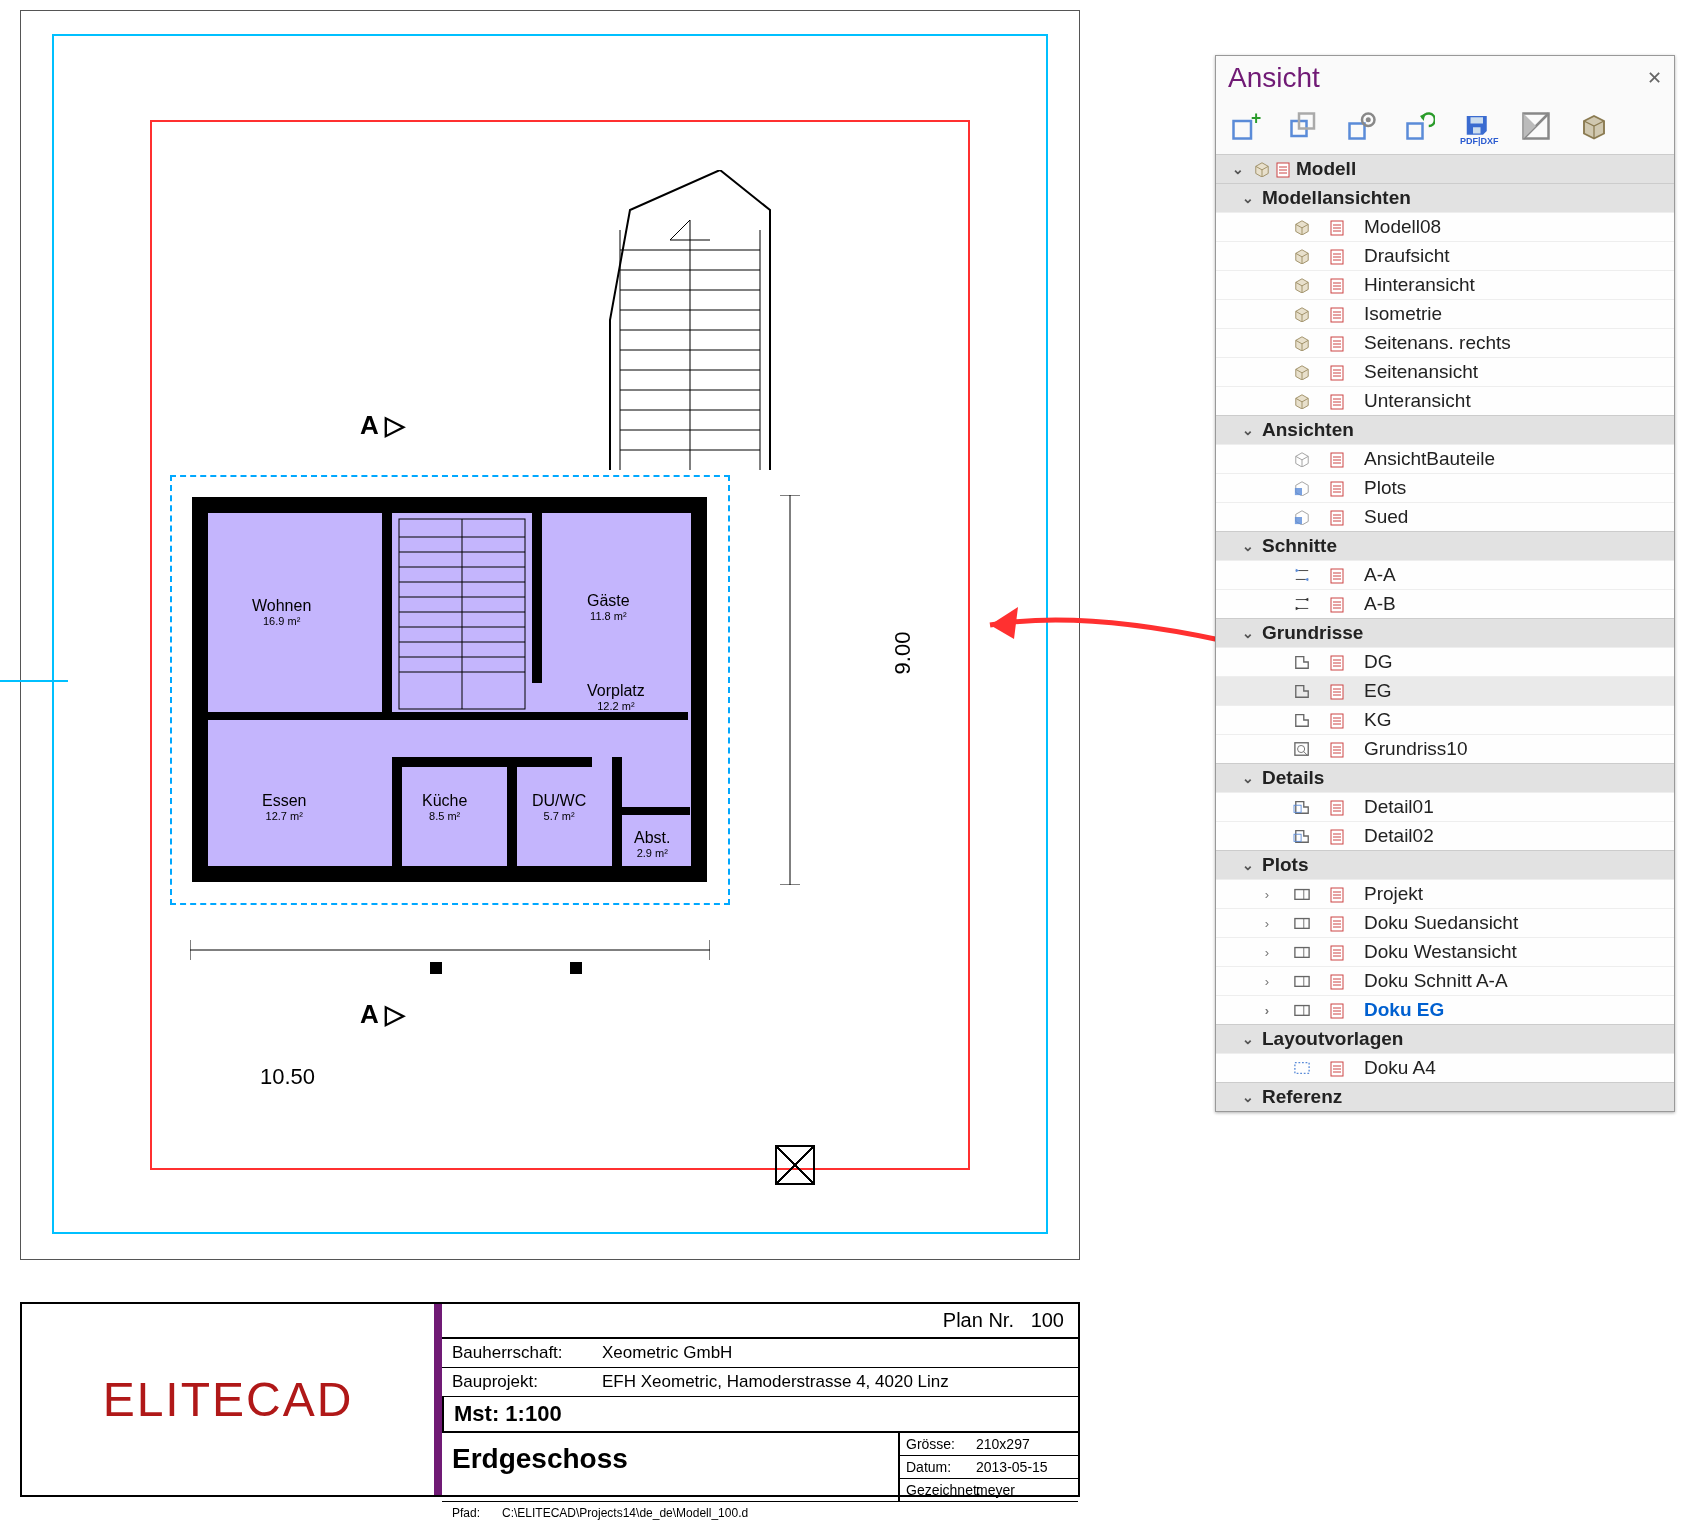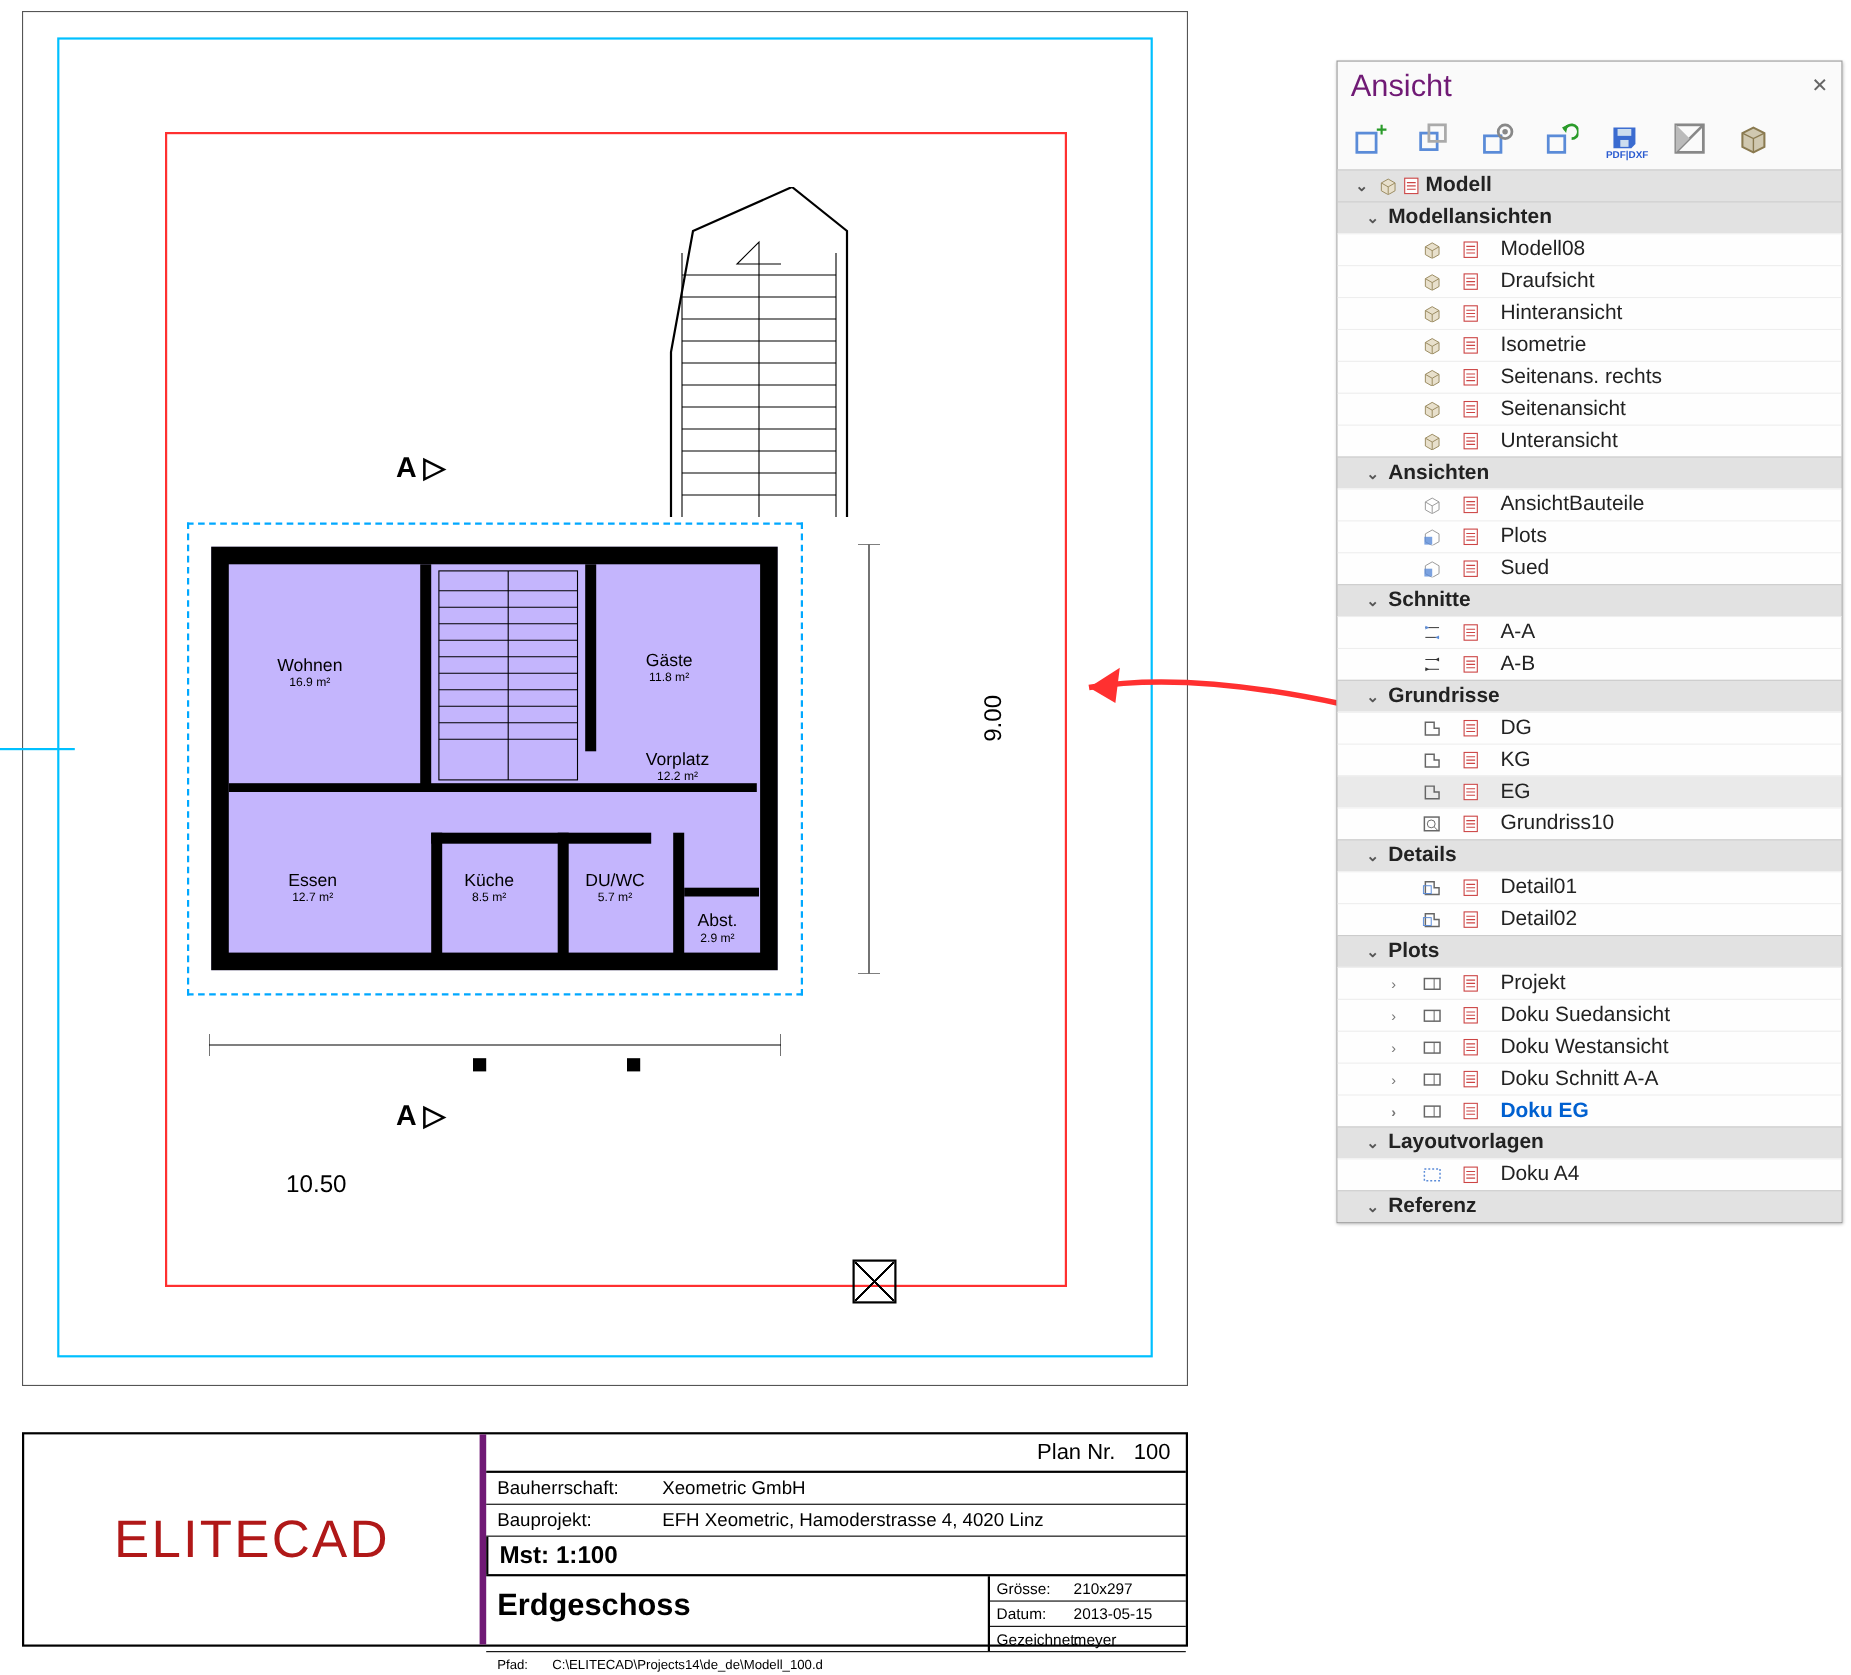--- a/index.html
+++ b/index.html
@@ -31,21 +31,21 @@
   .dim-h { position:absolute; left:90px; bottom:-65px; font-size:22px; }
   .dim-v { position:absolute; right:-145px; top:200px; font-size:22px; transform:rotate(-90deg); }
 
   
   .north-sq { position:absolute; right:-35px; bottom:-160px; width:40px; height:40px; border:2px solid #000; }
   .north-sq::before,.north-sq::after{content:"";position:absolute;background:#000;}
   .north-sq::before{left:0;top:0;width:100%;height:100%;background:linear-gradient(45deg,transparent 48%,#000 48%,#000 52%,transparent 52%),linear-gradient(-45deg,transparent 48%,#000 48%,#000 52%,transparent 52%);}
 
   
   .titleblock { position:absolute; left:20px; top:1302px; width:1060px; height:195px; border:2px solid #000; display:flex; }
-  .tb-left { width:420px; border-right:6px solid #701a75; display:flex; align-items:center; justify-content:center; }
+  .tb-left { width:420px; border-right:8px solid #701a75; display:flex; align-items:center; justify-content:center; }
   .logo { font-family: "Segoe UI Light", Arial; font-size:48px; letter-spacing:2px; color:#b01818; font-weight:300; }
   .tb-right { flex:1; display:flex; flex-direction:column; }
   .tb-row { border-bottom:1px solid #000; display:flex; font-size:17px; }
   .tb-row:last-child{border-bottom:none;}
   .tb-cell { padding:4px 10px; }
   .tb-label { width:150px; }
   .tb-rowbig .tb-cell { font-size:22px; font-weight:bold; }
   .tb-side { border-left:2px solid #000; display:flex; flex-direction:column; width:180px;}
   .tb-side-row{border-bottom:1px solid #000; display:flex; font-size:14px; padding:3px 6px;}
   .tb-side-row:last-child{border-bottom:none;}
@@ -520,49 +520,49 @@
           </svg>
         </span>
         <span class="prop-icon"><svg viewBox="0 0 14 16">
             <rect x="1" y="1" width="12" height="14" fill="#fff" stroke="#c44"></rect>
             <line x1="3" y1="5" x2="11" y2="5" stroke="#c44"></line>
             <line x1="3" y1="8" x2="11" y2="8" stroke="#c44"></line>
             <line x1="3" y1="11" x2="11" y2="11" stroke="#c44"></line>
           </svg></span>
         <span>DG</span>
       </div>
-      <div class="tree-item">
+      <div class="tree-item hover-row">
         <span class="sub-chev"></span>
         <span class="item-icon">
           <svg viewBox="0 0 20 18">
             <path d="M3 3 H12 V9 H17 V16 H3 Z" fill="none" stroke="#666" stroke-width="1.5"></path>
           </svg>
         </span>
         <span class="prop-icon"><svg viewBox="0 0 14 16">
             <rect x="1" y="1" width="12" height="14" fill="#fff" stroke="#c44"></rect>
             <line x1="3" y1="5" x2="11" y2="5" stroke="#c44"></line>
             <line x1="3" y1="8" x2="11" y2="8" stroke="#c44"></line>
             <line x1="3" y1="11" x2="11" y2="11" stroke="#c44"></line>
           </svg></span>
+        <span>EG</span>
+      </div>
+      <div class="tree-item">
+        <span class="sub-chev"></span>
+        <span class="item-icon">
+          <svg viewBox="0 0 20 18">
+            <path d="M3 3 H12 V9 H17 V16 H3 Z" fill="none" stroke="#666" stroke-width="1.5"></path>
+          </svg>
+        </span>
+        <span class="prop-icon"><svg viewBox="0 0 14 16">
+            <rect x="1" y="1" width="12" height="14" fill="#fff" stroke="#c44"></rect>
+            <line x1="3" y1="5" x2="11" y2="5" stroke="#c44"></line>
+            <line x1="3" y1="8" x2="11" y2="8" stroke="#c44"></line>
+            <line x1="3" y1="11" x2="11" y2="11" stroke="#c44"></line>
+          </svg></span>
         <span>KG</span>
-      </div>
-      <div class="tree-item hover-row">
-        <span class="sub-chev"></span>
-        <span class="item-icon">
-          <svg viewBox="0 0 20 18">
-            <path d="M3 3 H12 V9 H17 V16 H3 Z" fill="none" stroke="#666" stroke-width="1.5"></path>
-          </svg>
-        </span>
-        <span class="prop-icon"><svg viewBox="0 0 14 16">
-            <rect x="1" y="1" width="12" height="14" fill="#fff" stroke="#c44"></rect>
-            <line x1="3" y1="5" x2="11" y2="5" stroke="#c44"></line>
-            <line x1="3" y1="8" x2="11" y2="8" stroke="#c44"></line>
-            <line x1="3" y1="11" x2="11" y2="11" stroke="#c44"></line>
-          </svg></span>
-        <span>EG</span>
       </div>
       <div class="tree-item">
         <span class="sub-chev"></span>
         <span class="item-icon">
           <svg viewBox="0 0 20 18">
             <rect x="2" y="2" width="15" height="14" fill="none" stroke="#666" stroke-width="1.5"></rect>
             <circle cx="9" cy="9" r="4" fill="none" stroke="#666"></circle>
             <line x1="12" y1="12" x2="16" y2="16" stroke="#666"></line>
           </svg>
         </span>

